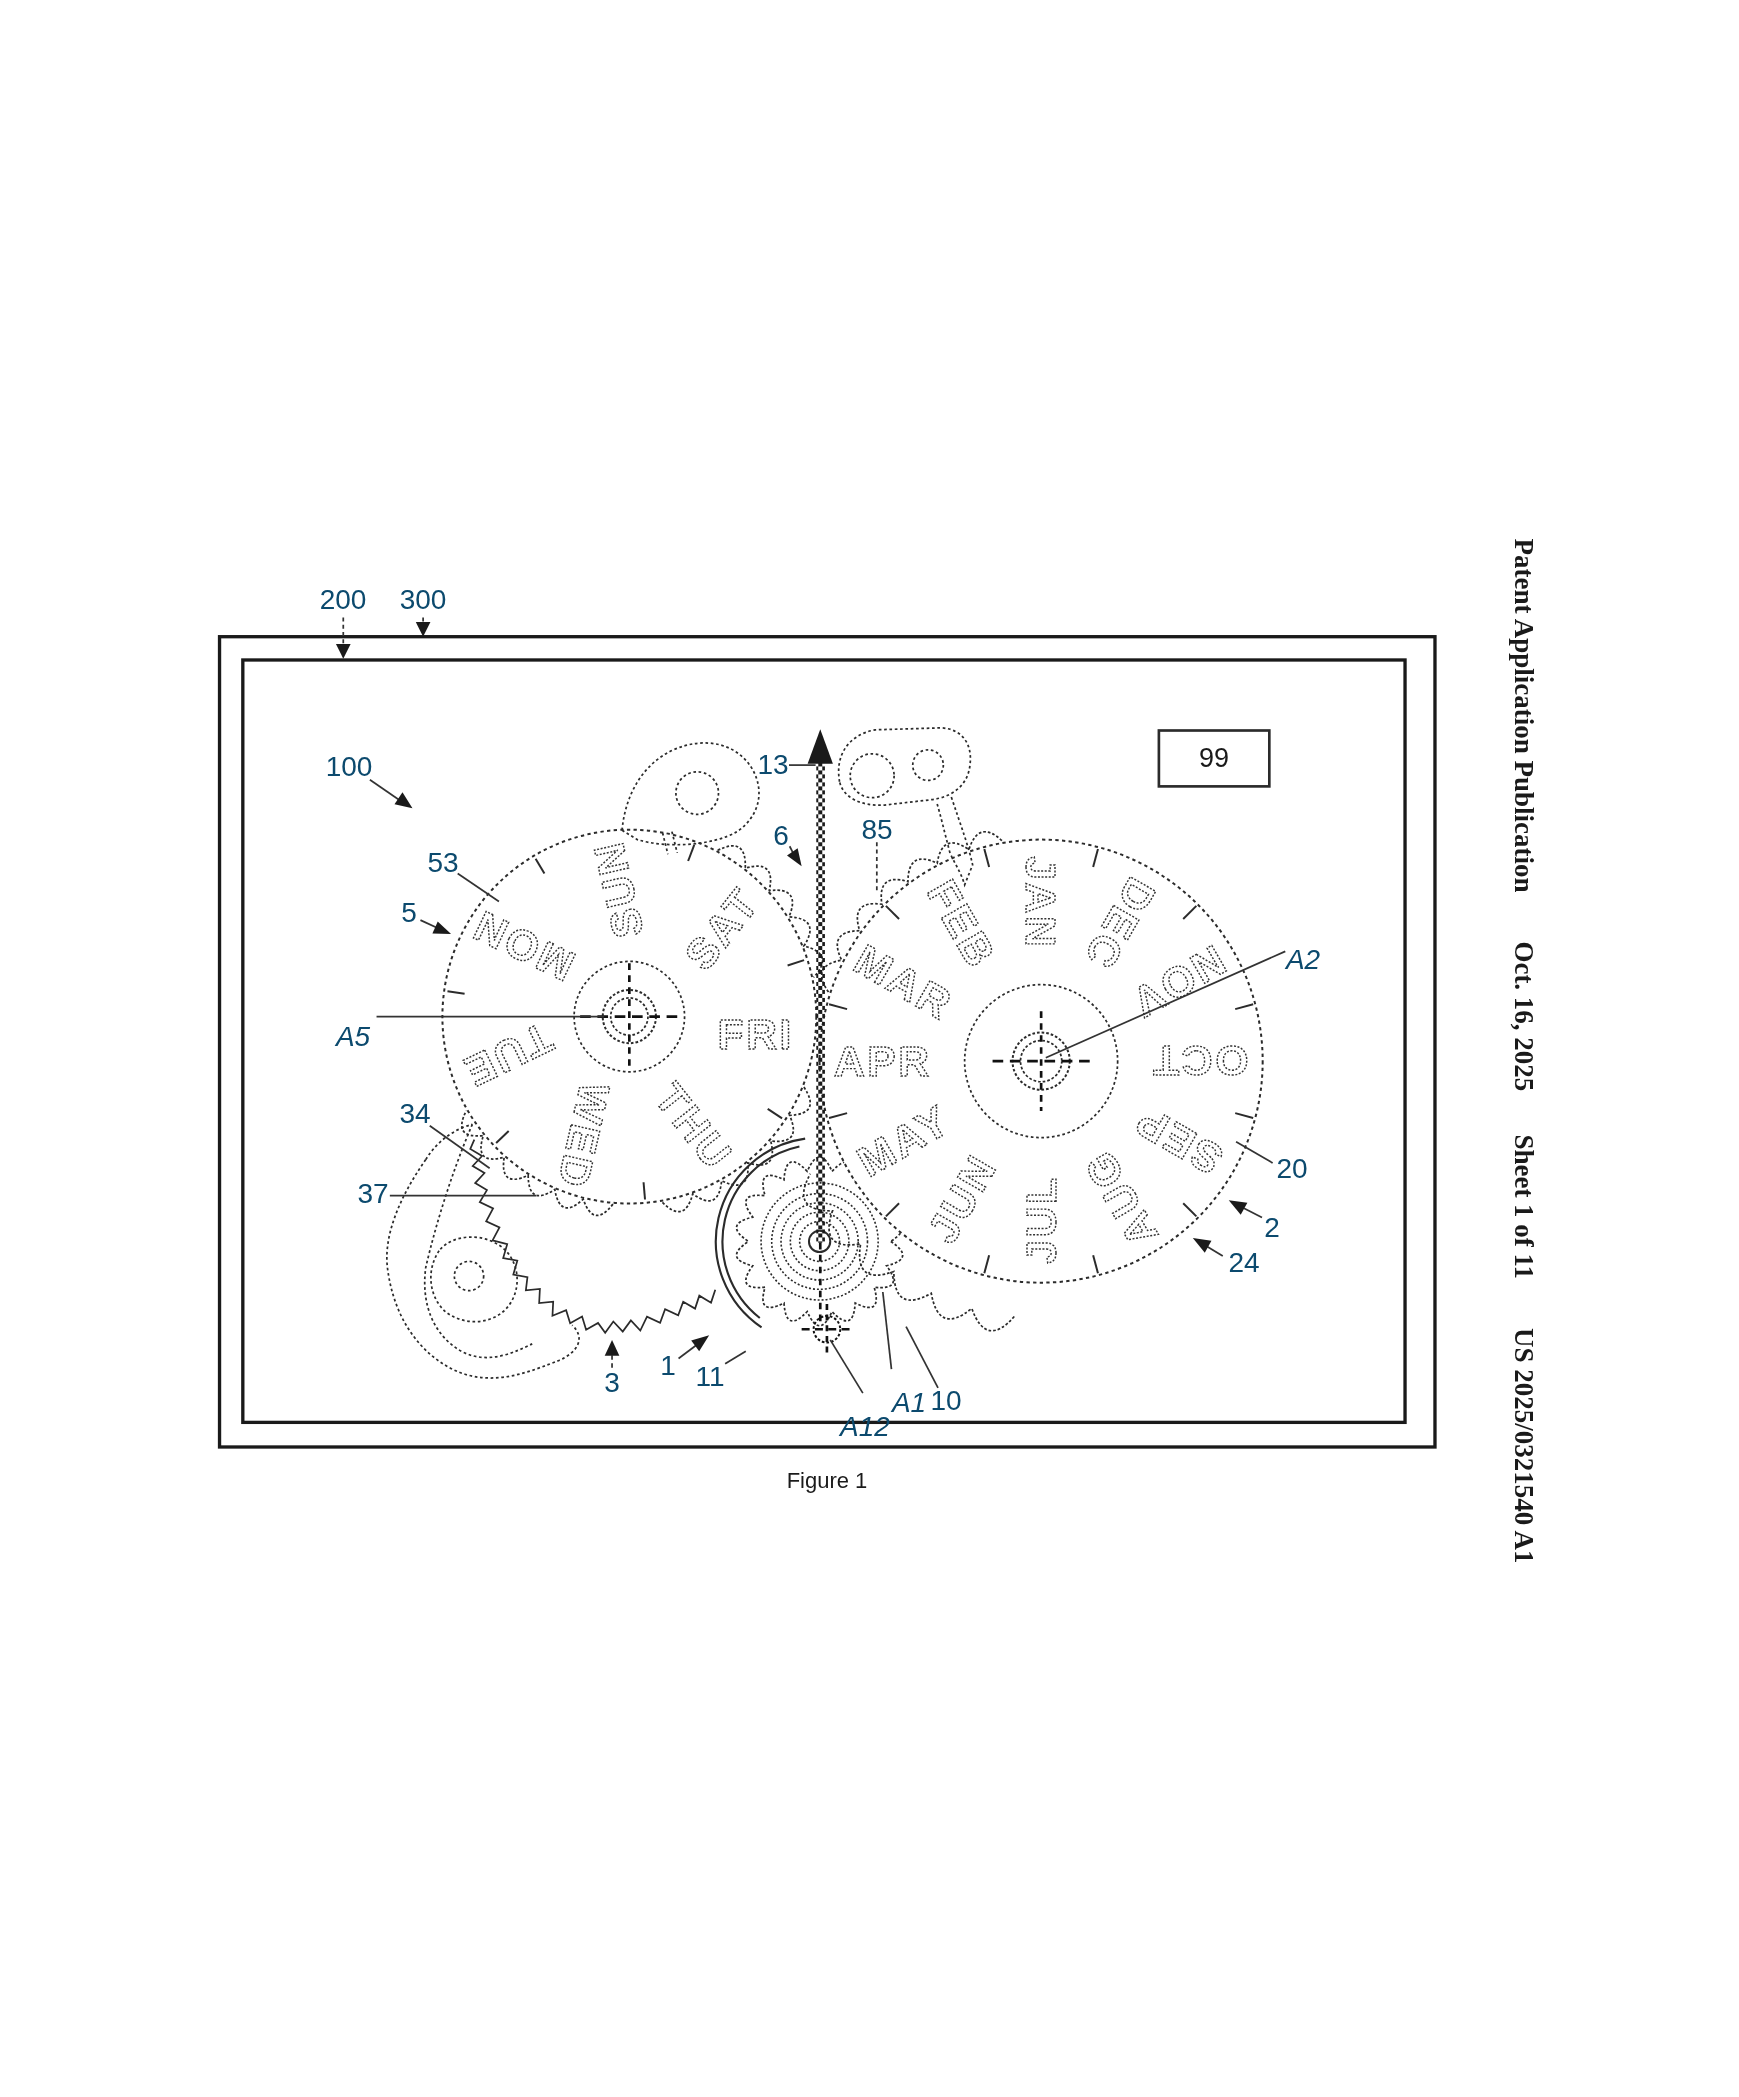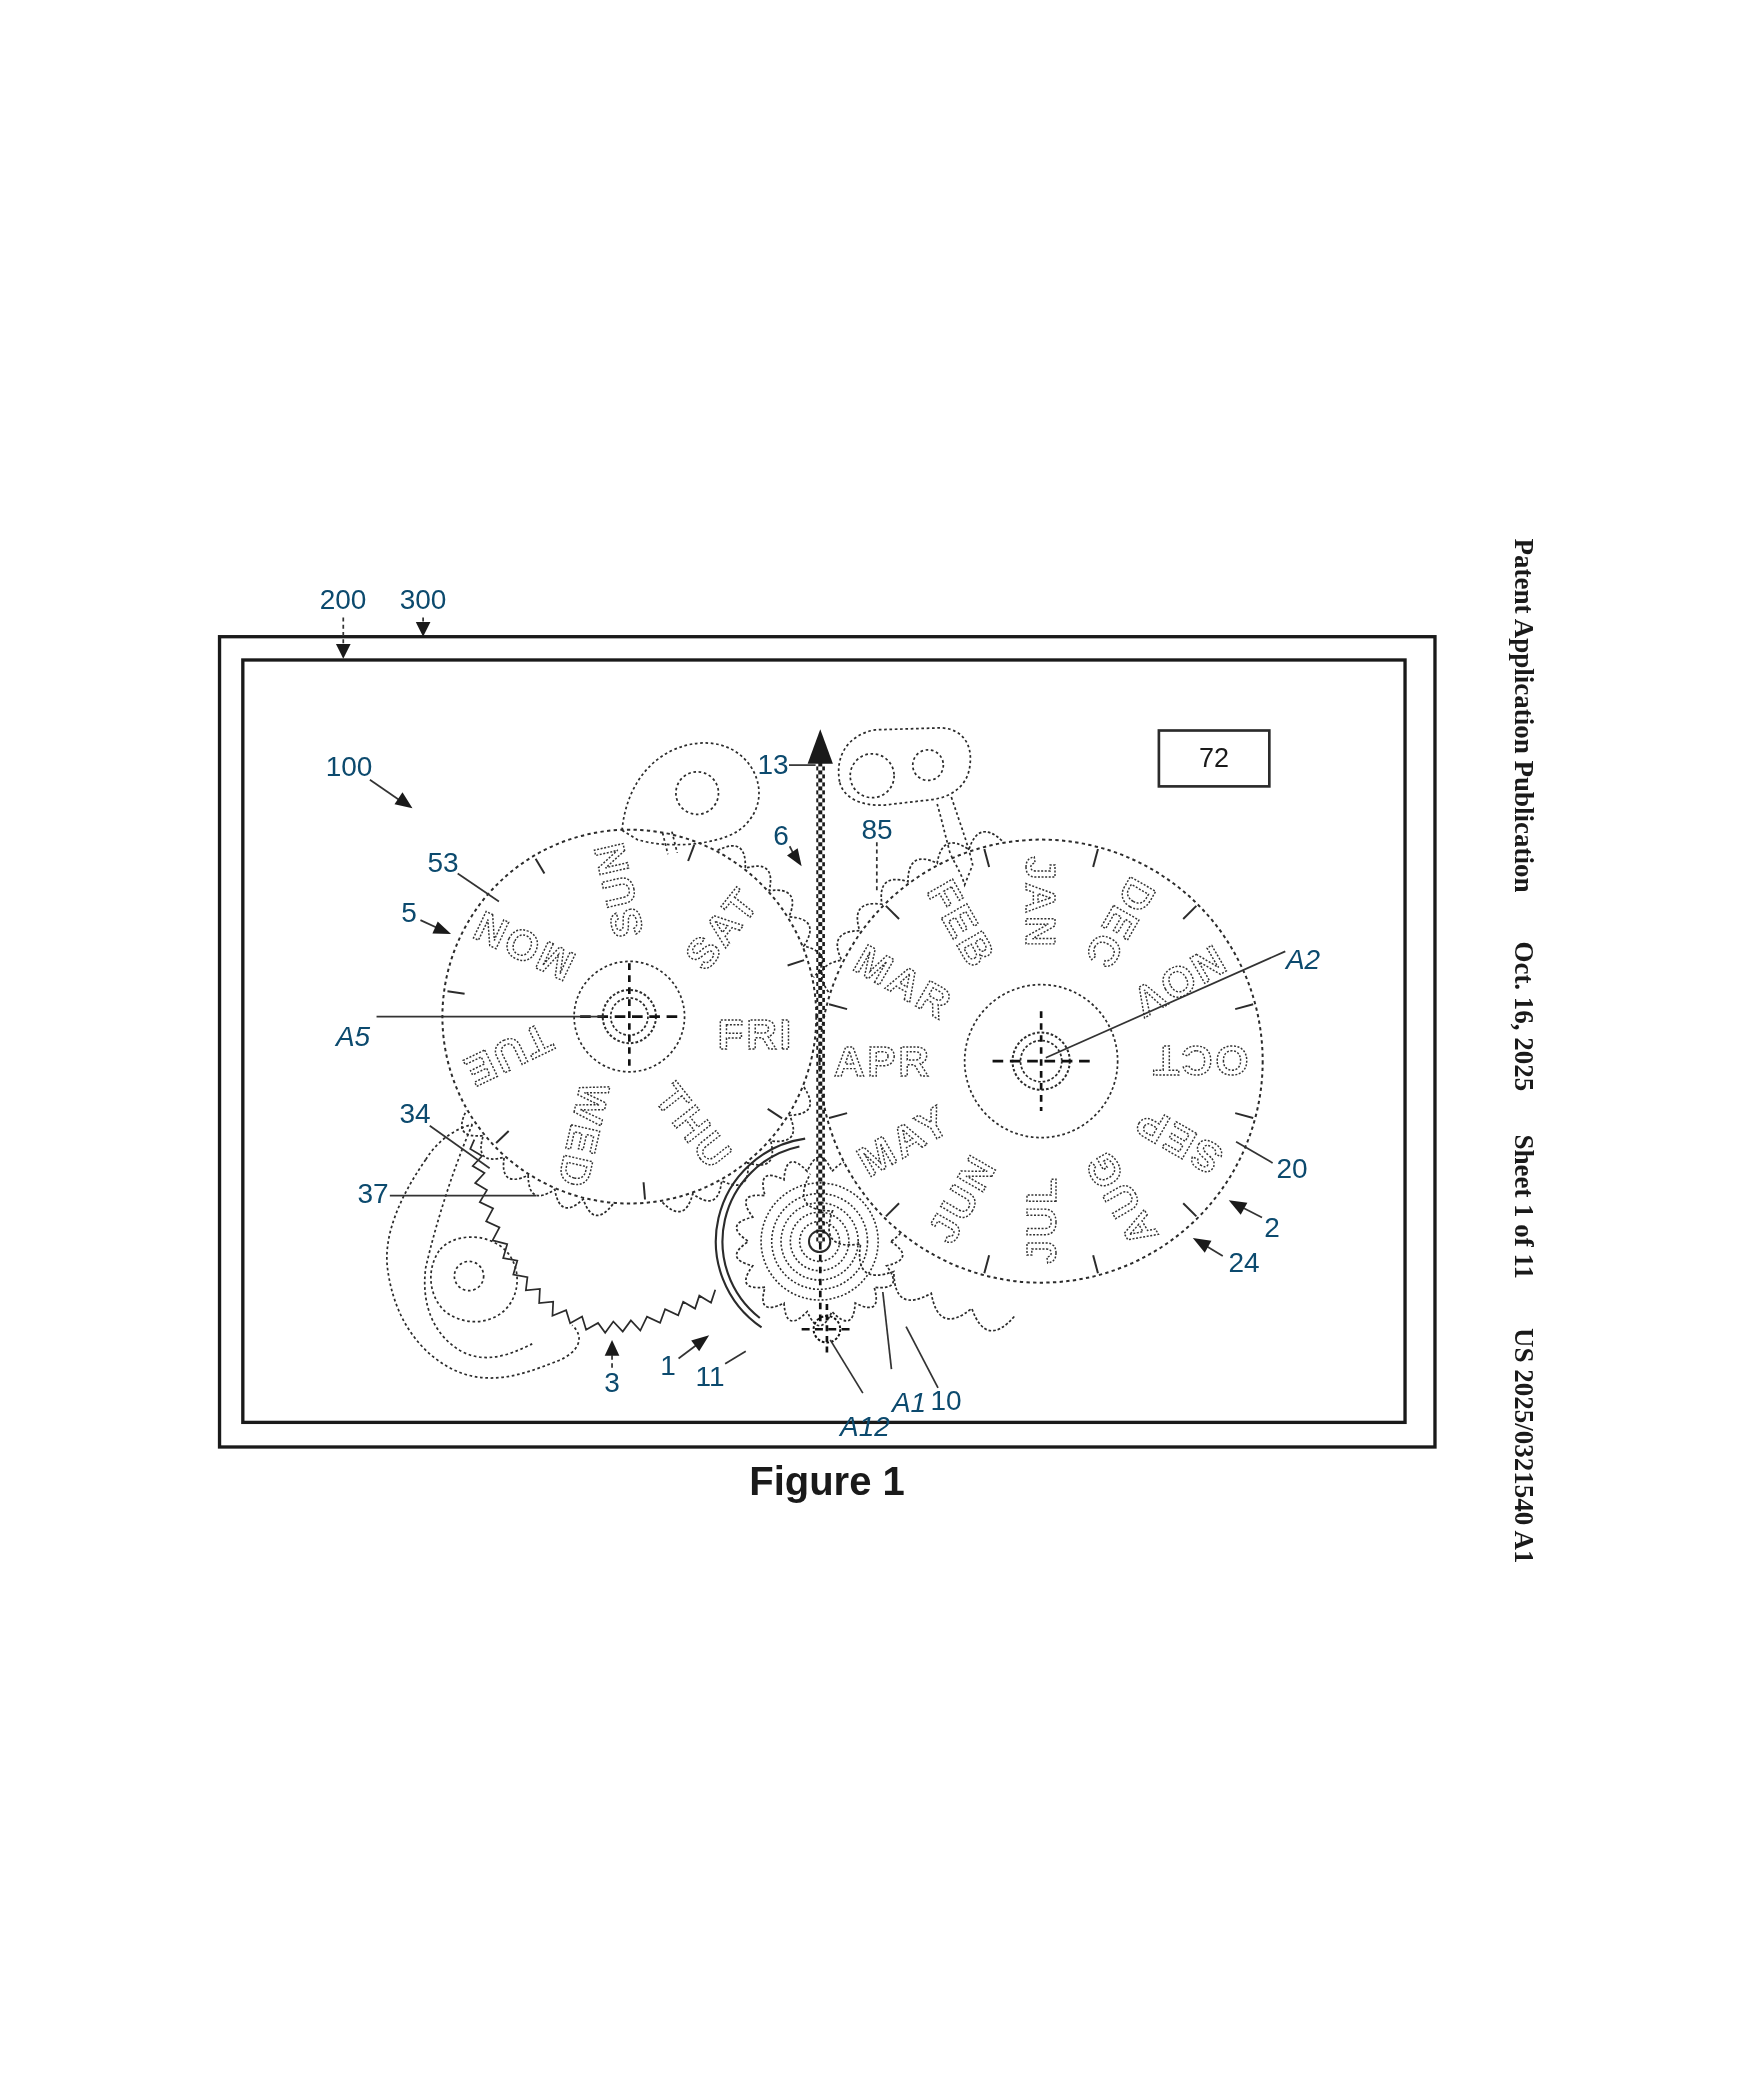--- a/index.html
+++ b/index.html
@@ -3,21 +3,21 @@
 <meta charset="utf-8">
 <style>
   html,body{margin:0;padding:0;background:#e8e8e8;}
   .page{position:relative;width:1739px;height:2097px;background:#fff;overflow:hidden;
         font-family:"Liberation Sans",sans-serif;color:#1a1a1a;}
   svg text{font-family:"Liberation Sans",sans-serif;}
   .art{position:absolute;left:0;top:0;}
   .ref{position:absolute;transform:translate(-50%,-50%);font-size:28px;line-height:1;
        color:#0c4a6e;white-space:nowrap;}
   .ref.it{font-style:italic;font-family:"Liberation Sans",sans-serif;margin-top:20px;}
-  .caption{position:absolute;transform:translate(-50%,-50%);font-weight:bold;font-size:40px;}
+  .caption{position:absolute;transform:translate(-50%,-50%);font-weight:normal;font-size:22px;}
   .boxlabel{position:absolute;transform:translate(-50%,-50%);font-size:27px;}
   .header{position:absolute;left:1011px;top:1033px;width:1025px;height:36px;
           transform:rotate(90deg);display:flex;justify-content:space-between;align-items:center;
           font-family:"Liberation Serif",serif;font-weight:bold;font-size:27px;white-space:nowrap;}
   .header .sp{display:inline-block;width:43px;}
 </style>
 </head>
 <body>
 
 <div class="page">
@@ -213,21 +213,21 @@
       <div class="ref" style="left: 946px; top: 1401px;">10</div>
       <div class="ref" style="left: 773px; top: 765px;">13</div>
       <div class="ref" style="left: 781px; top: 836px;">6</div>
       <div class="ref" style="left: 877px; top: 830px;">85</div>
       <div class="ref it" style="left: 1303px; top: 940px;">A2</div>
       <div class="ref" style="left: 1292px; top: 1169px;">20</div>
       <div class="ref" style="left: 1272px; top: 1228px;">2</div>
       <div class="ref" style="left: 1244px; top: 1263px;">24</div>
     </div>
 
-  <div class="boxlabel" style="left:1214px;top:758px;">72</div>
+  <div class="boxlabel" style="left:1214px;top:758px;">99</div>
 
   <div class="caption" style="left:827px;top:1481px;">Figure 1</div>
 
   <div class="header">
     <span>Patent Application Publication</span>
     <span>
       <span>Oct. 16, 2025</span><span class="sp"></span><span>Sheet 1 of 11</span>
     </span>
     <span>US 2025/0321540 A1</span>
   </div>

